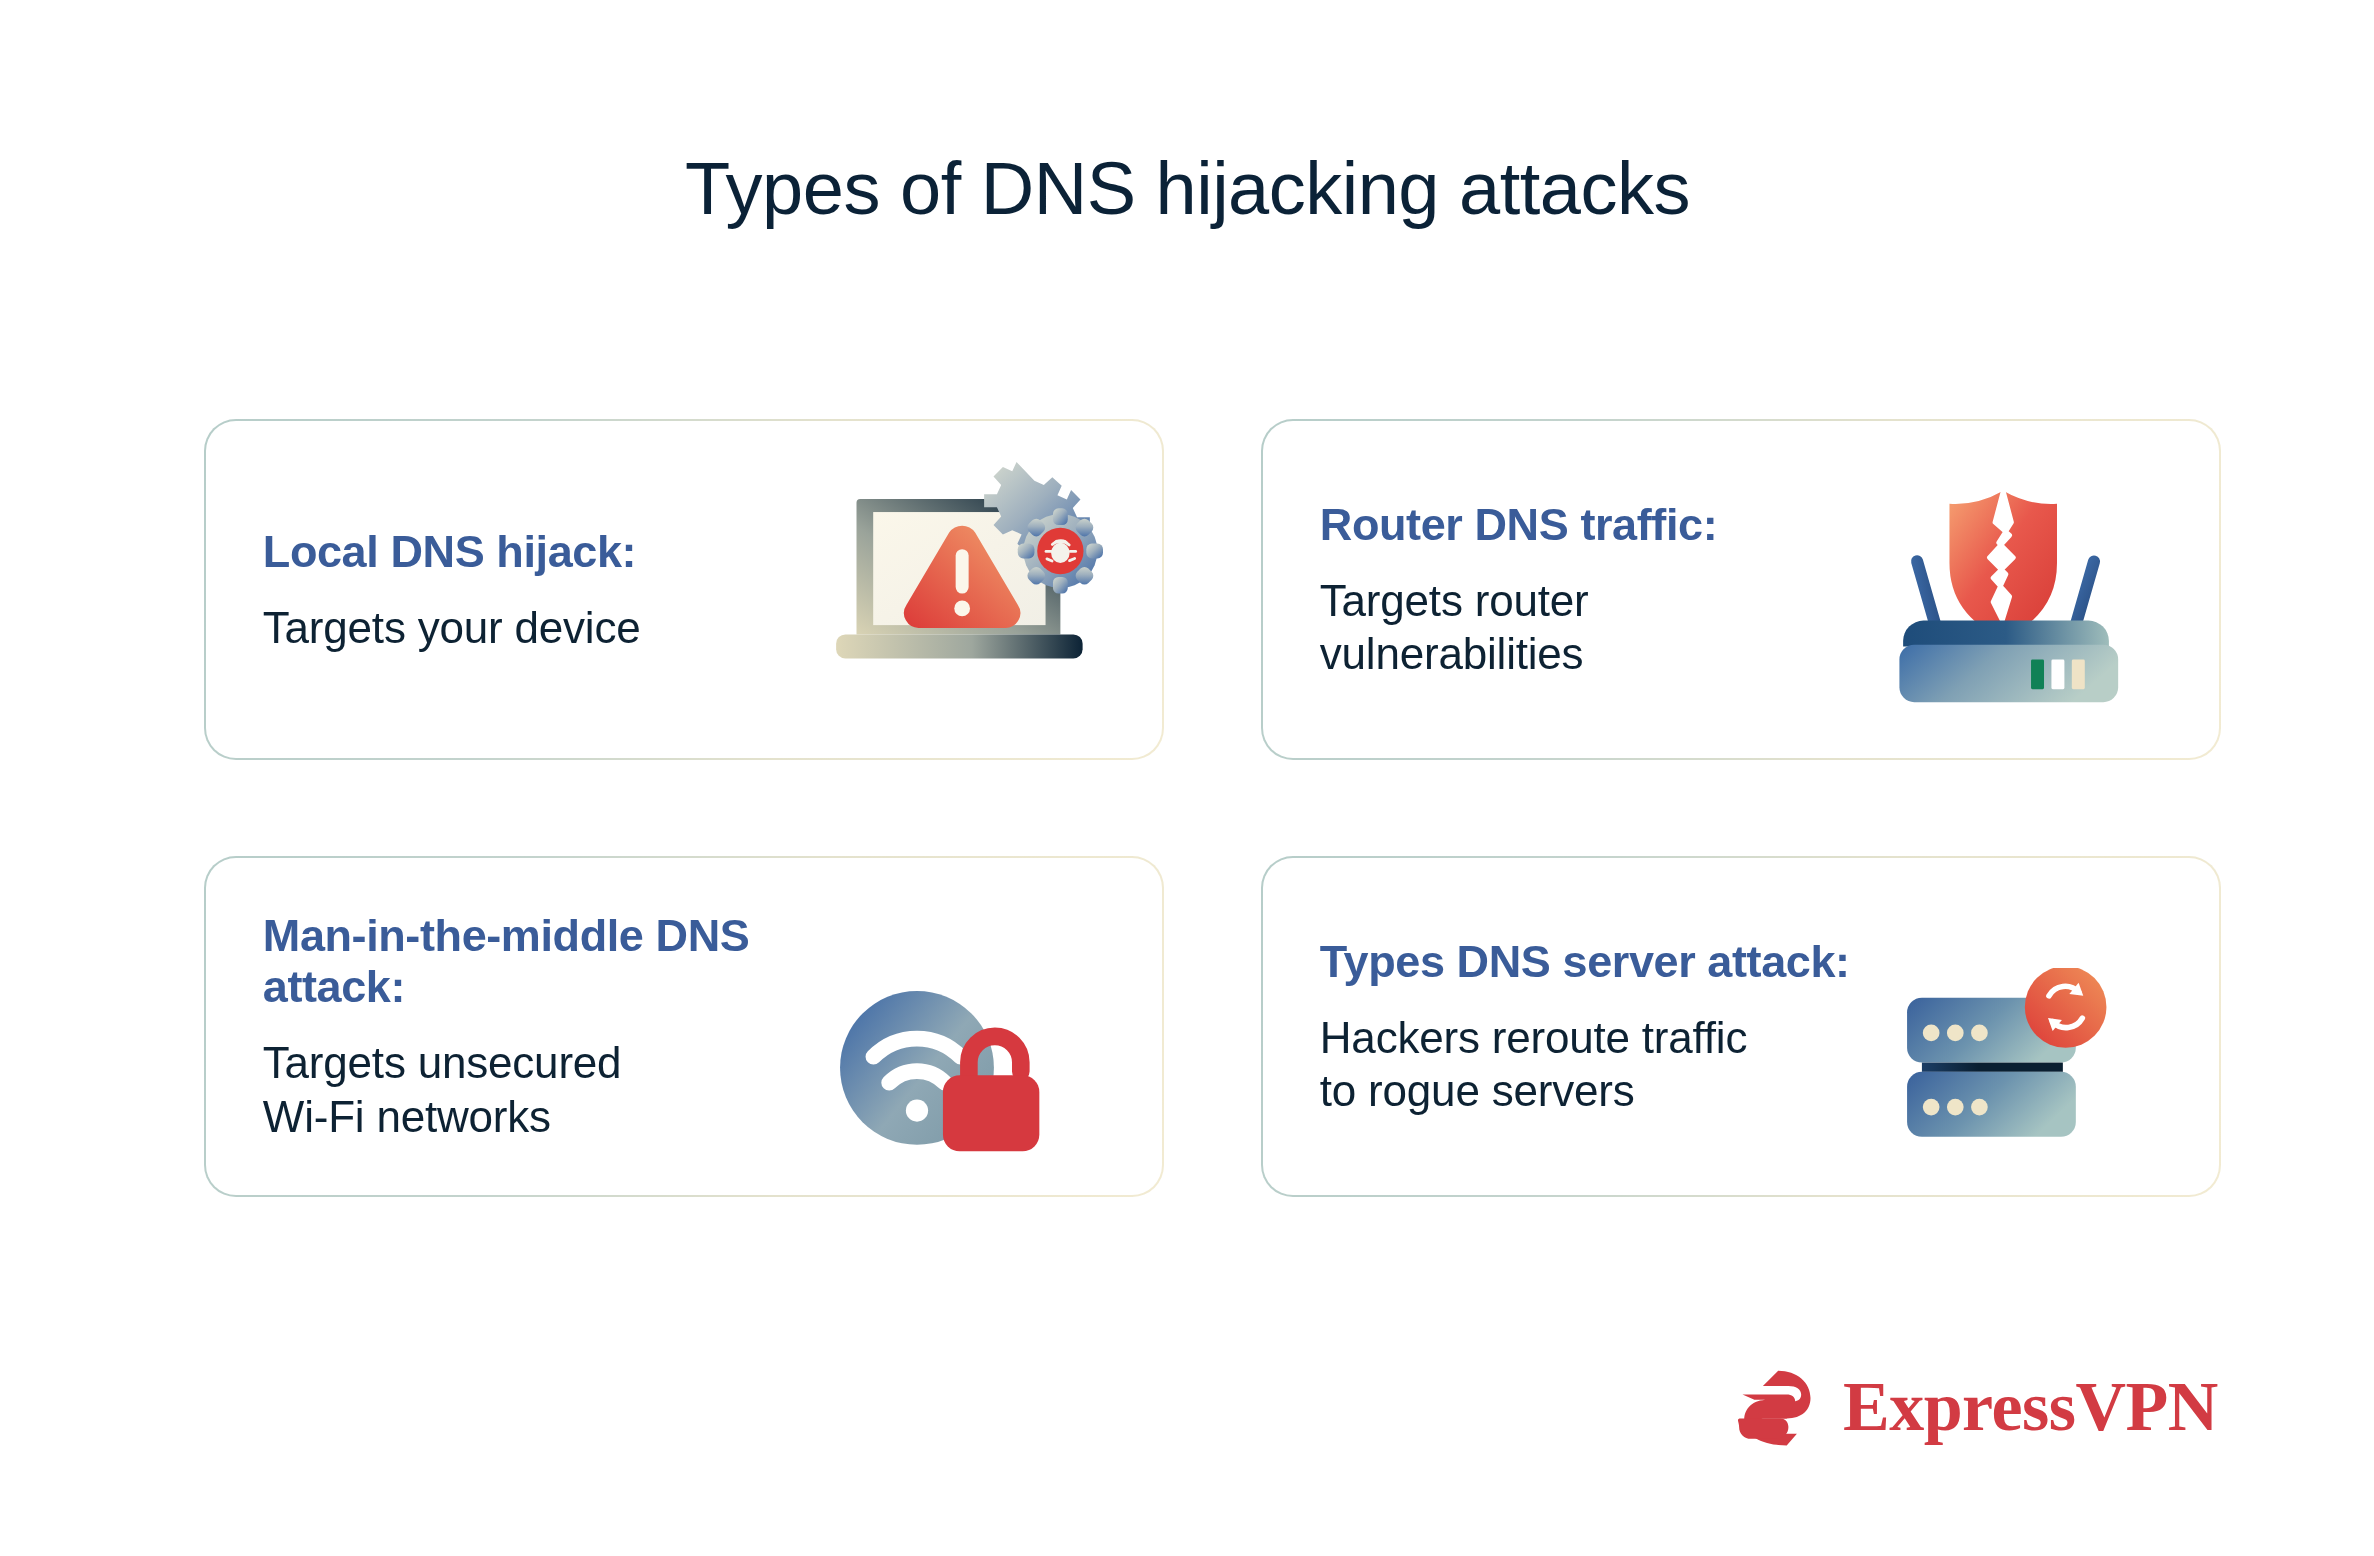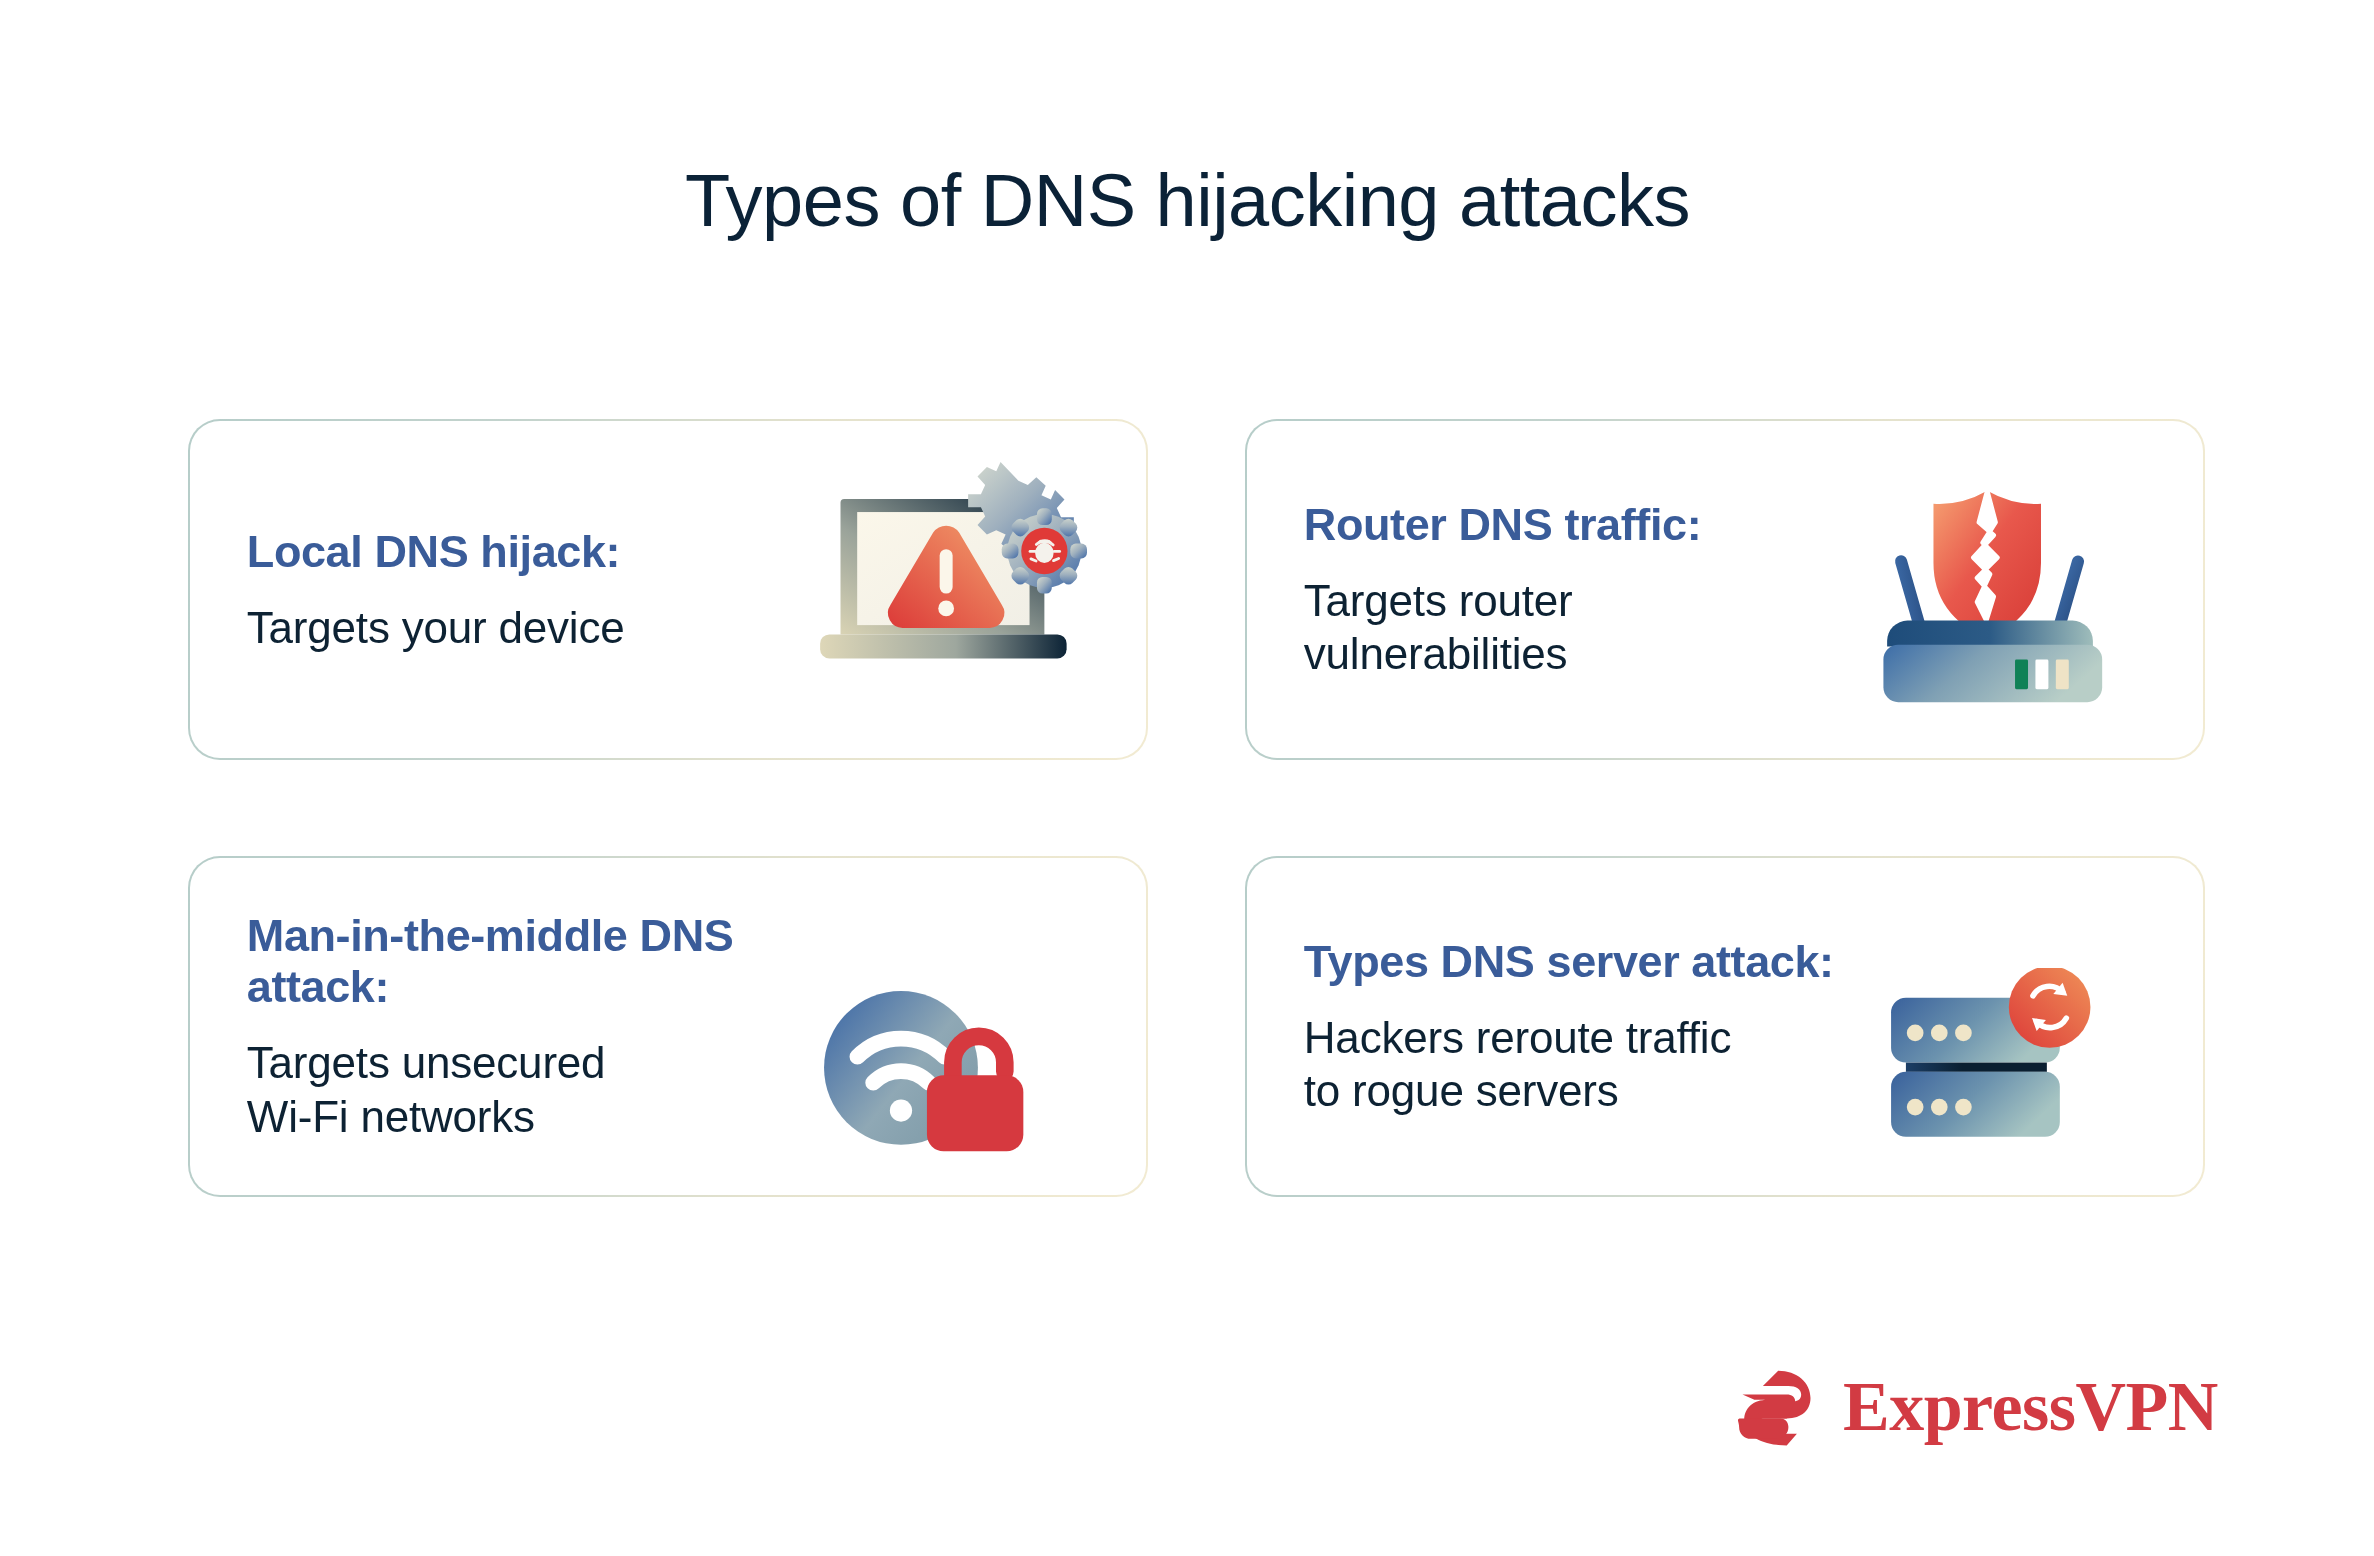--- a/index.html
+++ b/index.html
@@ -25,28 +25,27 @@
     position: absolute;
     top: 148px;
     left: 0;
     width: 2375px;
     text-align: center;
     font-size: 74px;
     font-weight: 400;
     letter-spacing: -0.5px;
     color: #0B2237;
     line-height: 1.1;
-    margin-top: 12px;
   }
 
   
   .grid {
     position: absolute;
     top: 419px;
-    left: 188px;
+    left: 204px;
     width: 2017px;
     display: grid;
     grid-template-columns: 960px 960px;
     grid-template-rows: 341px 341px;
     column-gap: 97px;
     row-gap: 96px;
   }
 
   .card {
     position: relative;

